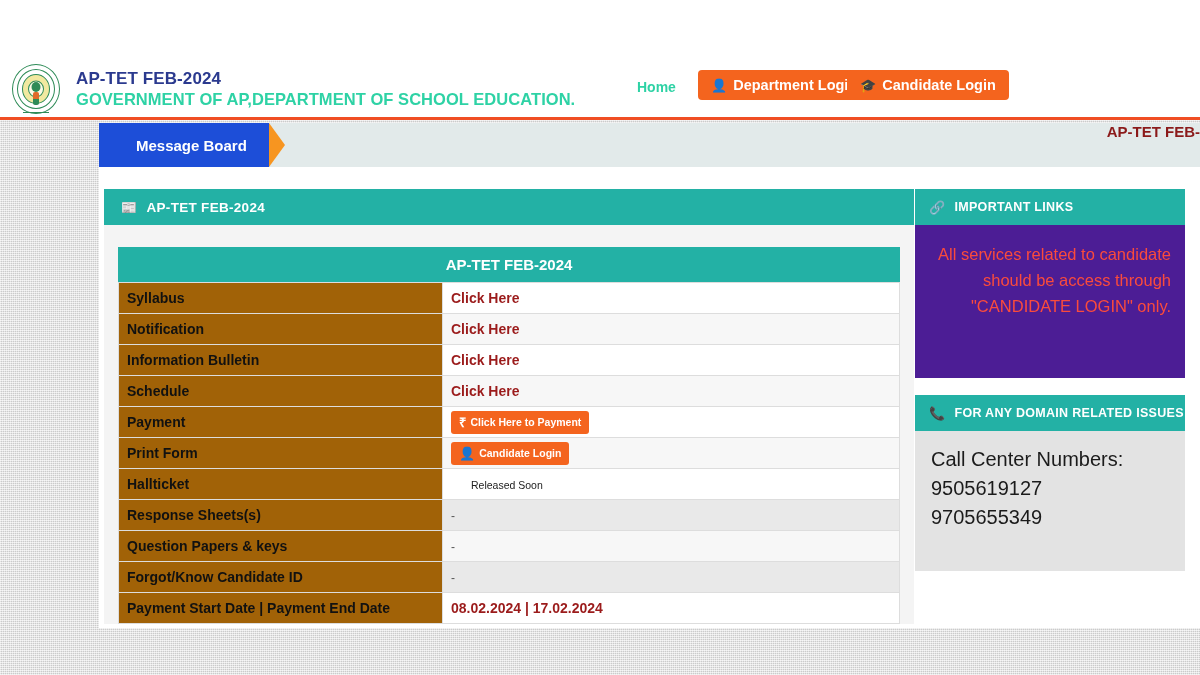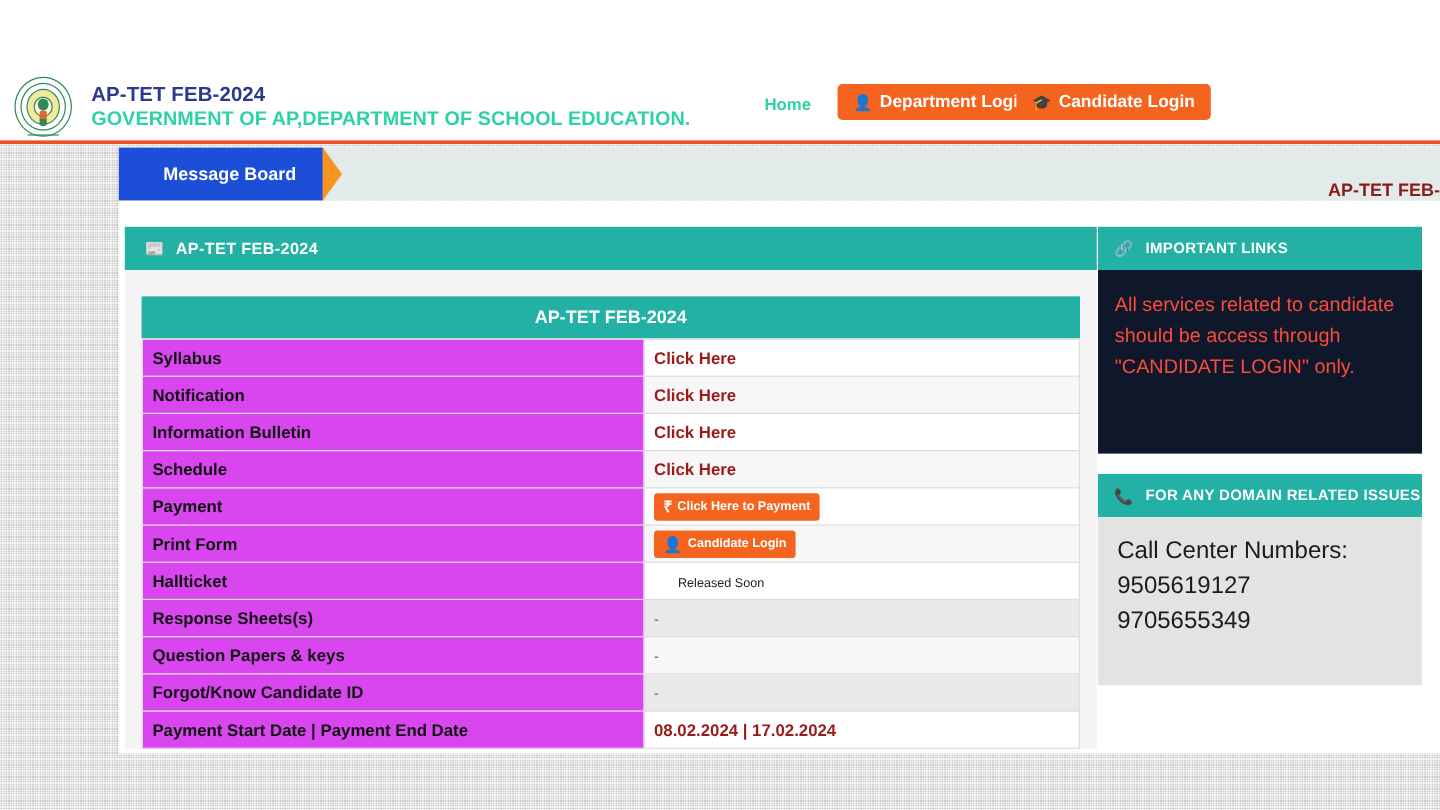--- a/index.html
+++ b/index.html
@@ -164,21 +164,21 @@
     width: 0; height: 0;
     border-top: 22px solid transparent;
     border-bottom: 22px solid transparent;
     border-left: 16px solid #f79520;
   }
   .mb-marquee {
     position: absolute;
     right: 0; top: 0;
     height: 44px;
     display: flex;
-    align-items: flex-end;
+    align-items: flex-start;
     font-size: 15px;
     font-weight: bold;
     color: #8b1a1a;
     padding-right: 0;
     overflow: hidden;
     white-space: nowrap;
   }
 
   
   .sheet {
@@ -229,22 +229,22 @@
     text-align: center;
   }
   table.aptet td {
     height: 31px;
     font-size: 14px;
     vertical-align: middle;
     border: 1px solid #dddddd;
     padding: 0 0 0 8px;
   }
   table.aptet td.lbl {
-    width: 418px;
-    background: #d946ef;
+    width: 324px;
+    background: #a16207;
     color: #111;
     font-weight: bold;
   }
   table.aptet td.val { background: #ffffff; }
   table.aptet tr:nth-child(even) td.val { background: #f7f7f7; }
   table.aptet tr.shade td.val { background: #e9e9e9; }
   table.aptet tr.shade2 td.val { background: #f7f7f7; }
 
   .lnk {
     color: #9b1b1b;
@@ -265,23 +265,24 @@
   .date-red { color: #9b1b1b; font-weight: bold; font-size: 14px; }
 
   
   .panel-right {
     position: absolute;
     left: 816px; top: 22px;
     width: 270px;
   }
   .panel-right .panel-head { padding-left: 14px; font-size: 12.5px; }
   .links-body {
-    background: #0f172a;
+    background: #4c1d95;
     padding: 16px 14px 20px 14px;
     min-height: 153px;
+    text-align: right;
   }
   .links-body p {
     color: #fa4b3c;
     font-size: 16.5px;
     line-height: 26px;
   }
   .domain-head { margin-top: 17px; }
   .domain-body {
     background: #e3e3e3;
     padding: 14px 14px 24px 16px;

